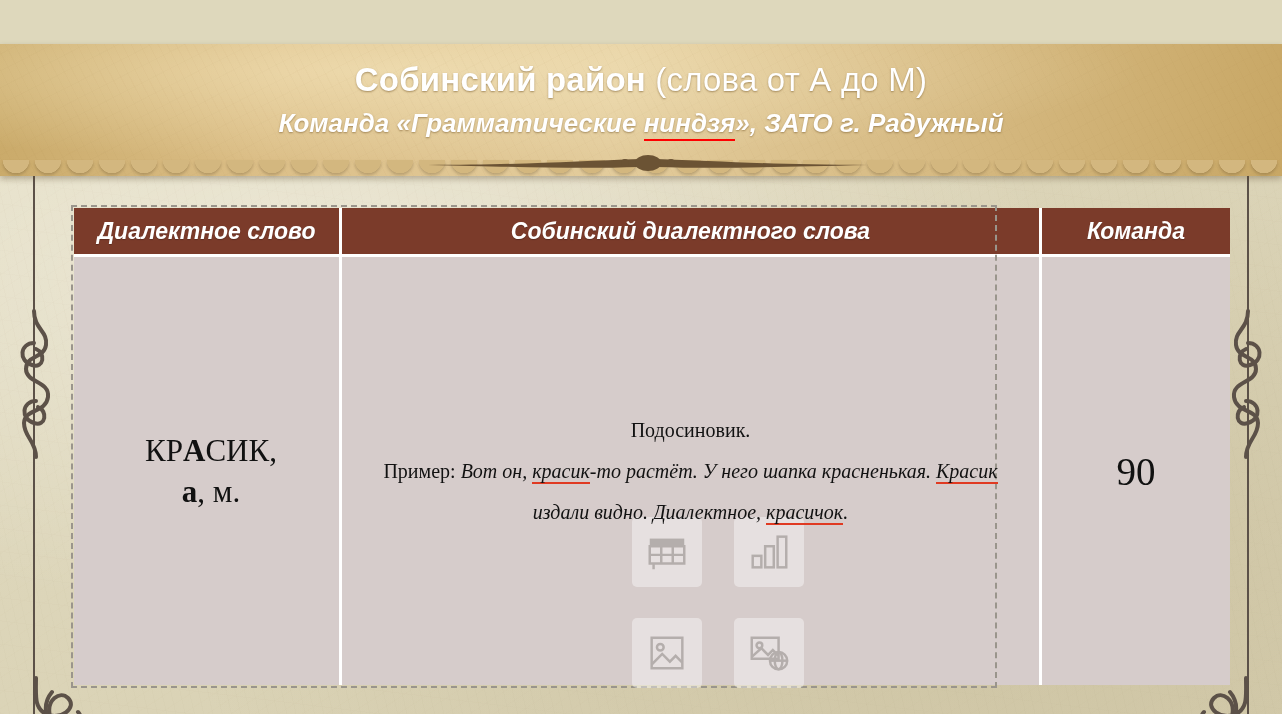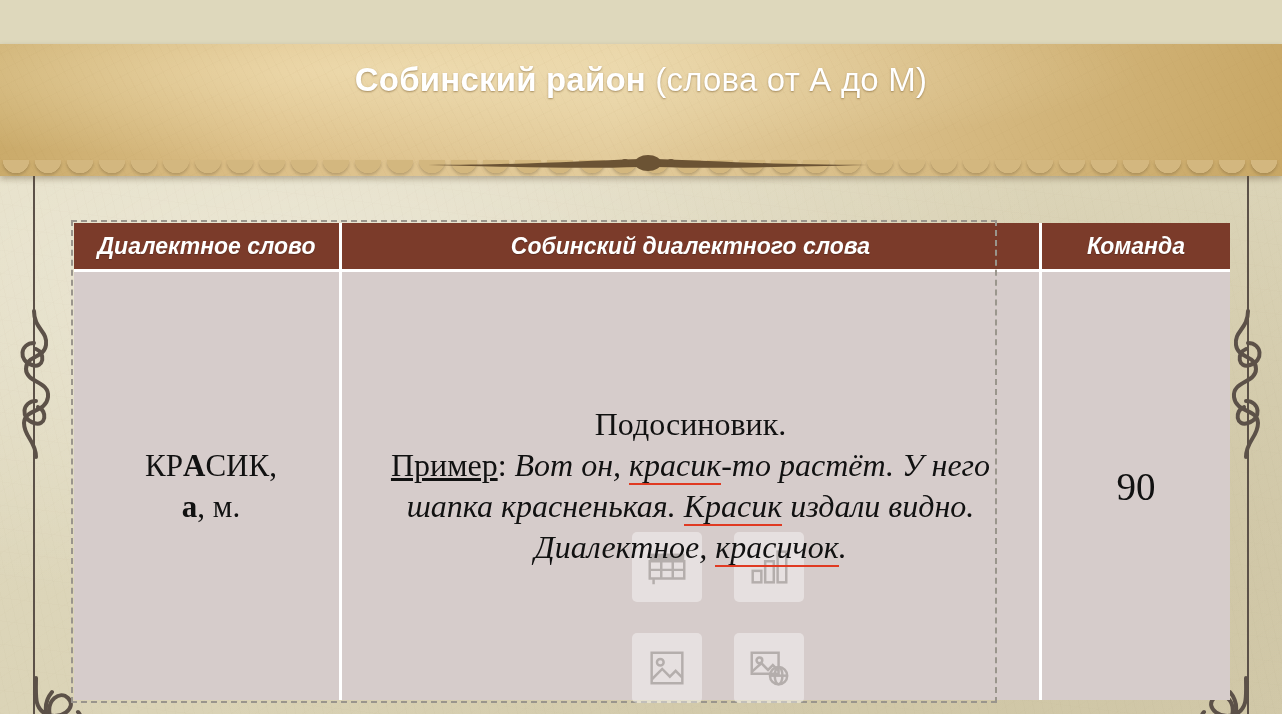--- a/index.html
+++ b/index.html
@@ -88,21 +88,21 @@
   .side-orn{position:absolute;width:70px;height:150px;}
   #orn-left {left:0px;top:265px;}
   #orn-right{left:1212px;top:265px;}
   .corner-orn{position:absolute;width:120px;height:80px;}
   #corner-bl{left:20px;top:630px;}
   #corner-br{left:1142px;top:630px;}
   #bottom-orn{position:absolute;left:556px;top:662px;width:230px;height:40px;}
 
   
   #table-wrap{
-    position:absolute;left:74px;top:179px;width:920px;height:477px;
+    position:absolute;left:74px;top:164px;width:920px;height:477px;
     outline:2px dashed #9a958c;outline-offset:1px;
   }
   table#dict{
     width:1156px;height:477px;border-collapse:separate;border-spacing:0;table-layout:fixed;
   }
   table#dict th{
     background:#7b3b2a;color:#ffffff;
     font-size:23px;font-weight:700;font-style:italic;
     text-align:center;vertical-align:middle;
     border-right:3px solid #ffffff;
@@ -119,23 +119,23 @@
 
   .col-word{width:268px;}
   .col-mean{width:700px;}
   .col-page{width:188px;}
 
   .headword{font-size:31px;line-height:41px;padding-left:9px;}
   .headword .hl{font-weight:700;}
   .hw-gram{}
   .hw-gram b{font-weight:700;}
 
-  .meaning{font-size:32px;line-height:41px;padding:0 30px;position:relative;z-index:2;}
+  .meaning{font-size:20px;line-height:41px;padding:0 30px;position:relative;z-index:2;}
   .meaning .def{}
-  .meaning .ex-label{text-decoration:underline;}
+  .meaning .ex-label{}
   .meaning .ex{font-style:italic;}
   .spell{border-bottom:2.5px solid #e03a22;}
   .pagenum{font-size:39px;}
 
   
   #ph-layer{position:absolute;left:0;top:0;width:100%;height:100%;pointer-events:none;z-index:1;}
   .ph-tile{
     position:absolute;width:70px;height:70px;border-radius:5px;
     background:rgba(255,255,255,.40);
     display:flex;align-items:center;justify-content:center;
@@ -211,20 +211,21 @@
   </div>
 
   <div id="banner">
     <div id="banner-noise"></div>
   </div>
   <div id="scallop-shadow"></div>
   <div id="scallop"></div>
 
   <div id="title-block">
     <div id="title"><b>Собинский район</b><span> (слова от А до М)</span></div>
+    <div id="subtitle"><span>Команда «Грамматические </span><span class="sp-red">ниндзя</span><span>», ЗАТО г. Радужный</span></div>
   </div>
 
   <div id="banner-flourish">
     <svg viewBox="0 0 440 22" width="440" height="22">
       <path d="M0 13 C90 13 150 9 212 7 L228 7 C290 9 350 13 440 13 C350 15 290 17 228 15 L212 15 C150 17 90 15 0 13 Z" fill="#6b5334"></path>
       <ellipse cx="220" cy="11" rx="13" ry="8" fill="#6b5334"></ellipse>
       <circle cx="197" cy="11" r="4" fill="#6b5334"></circle>
       <circle cx="243" cy="11" r="4" fill="#6b5334"></circle>
     </svg>
   </div>

